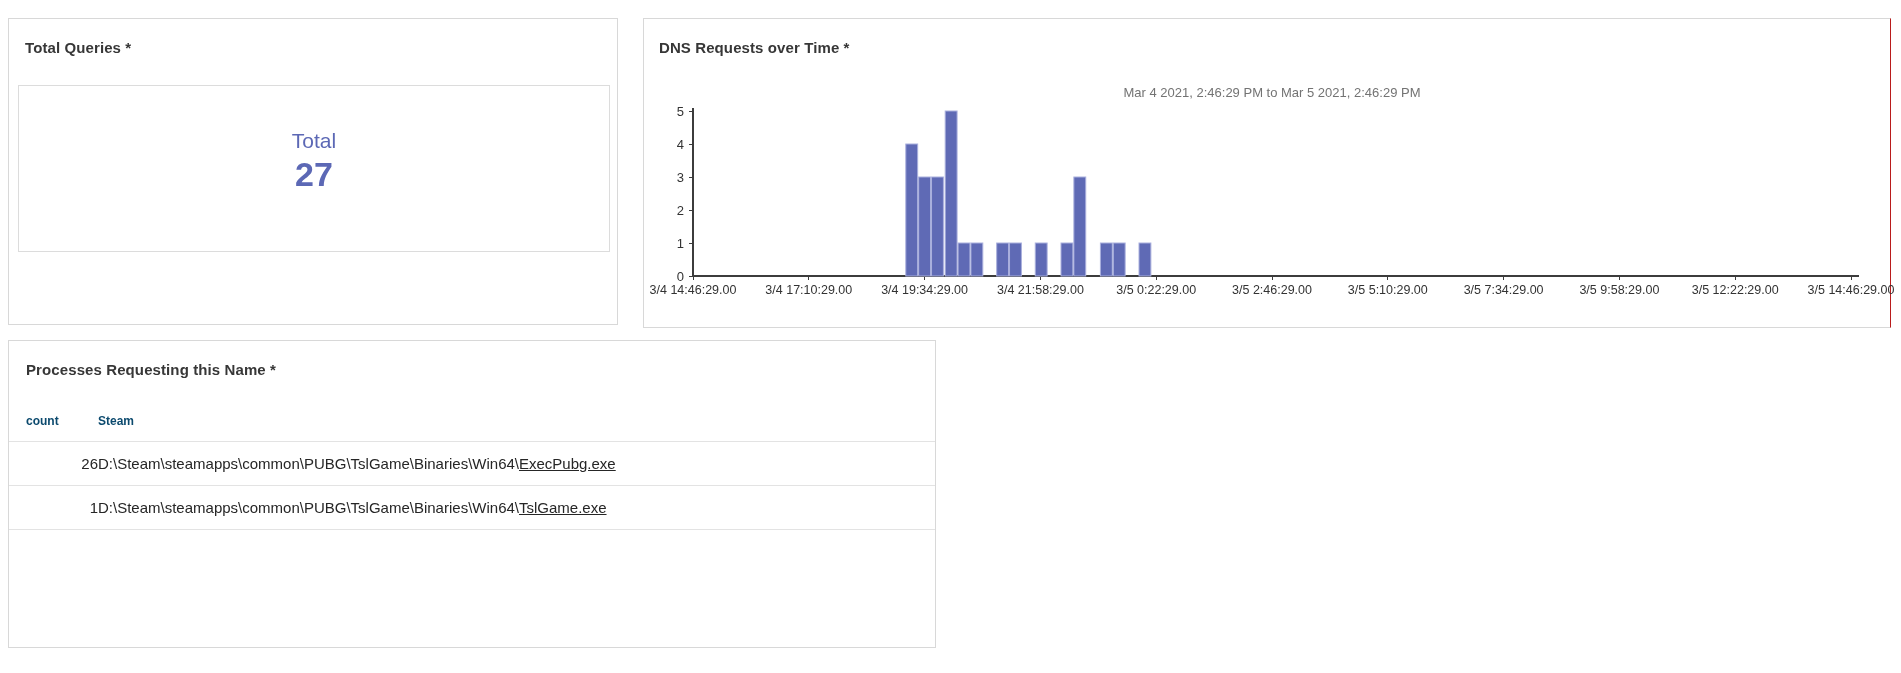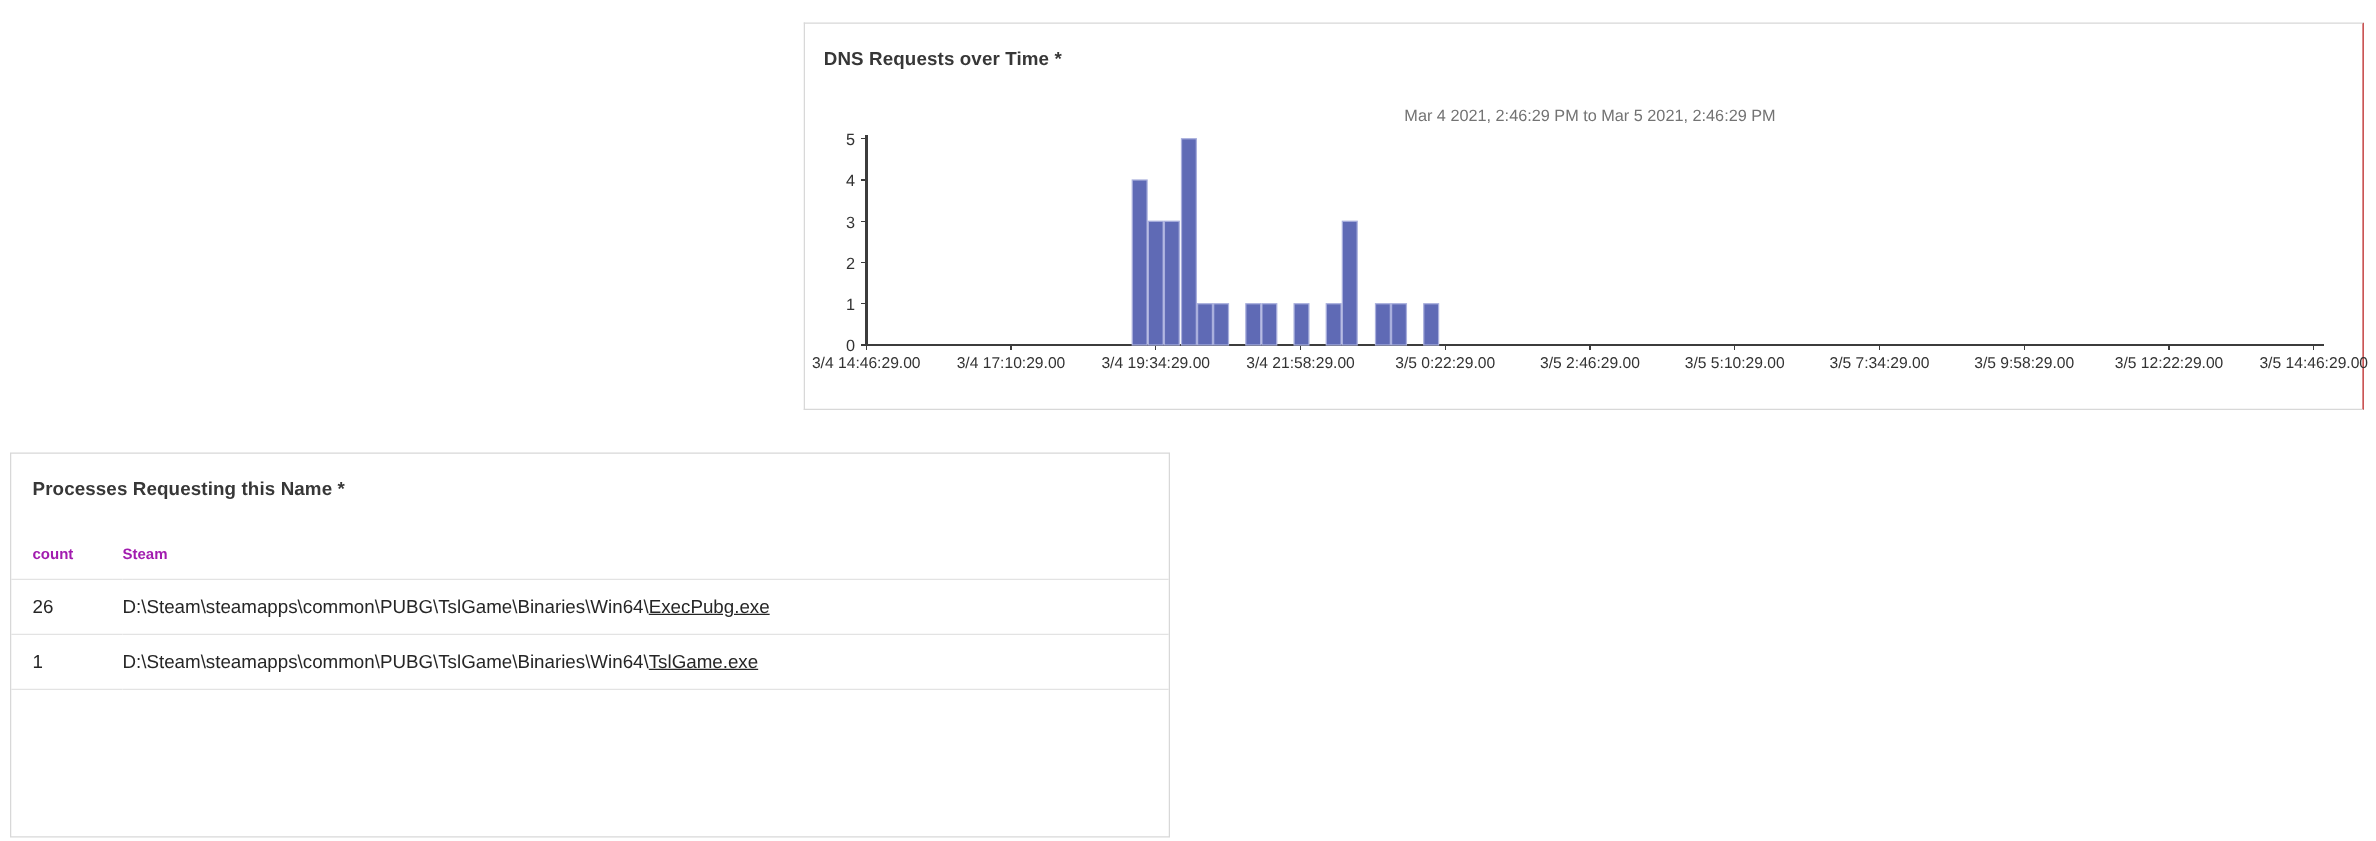--- a/index.html
+++ b/index.html
@@ -14,37 +14,46 @@
               display:flex;flex-direction:column;align-items:center;justify-content:center;}
   .metric-inner{transform:translateY(-8px);text-align:center;}
   .metric-label{font-size:21px;line-height:26px;}
   .metric-value{font-size:34px;font-weight:bold;line-height:40px;}
   
   #panel-dns{left:643px;top:18px;width:1248px;height:310px;border-right:1px solid #b91c1c;}
   .range-label{position:absolute;left:49px;top:66px;width:1158px;text-align:center;font-size:13px;
                color:#737373;white-space:nowrap;}
   #dns-chart{position:absolute;left:0;top:0;overflow:visible;}
   
-  #panel-processes{left:8px;top:362px;width:928px;height:308px;}
+  #panel-processes{left:8px;top:340px;width:928px;height:308px;}
   #panel-clients{left:962px;top:358px;width:929px;height:308px;}
   .data-table{position:absolute;left:0;top:60px;width:100%;border-collapse:collapse;table-layout:fixed;}
-  .data-table th{height:40px;font-size:12px;font-weight:bold;color:#a21caf;text-align:left;
+  .data-table th{height:40px;font-size:12px;font-weight:bold;color:#0c4a6e;text-align:left;
                  vertical-align:middle;border-bottom:1px solid #e3e3e3;padding:0;}
   .data-table td{height:43px;font-size:15px;color:#262626;vertical-align:middle;
                  border-bottom:1px solid #e3e3e3;padding:0;white-space:nowrap;overflow:hidden;}
-  .pad-l{padding-left:17px !important;}
+  .pad-l{padding-left:17px !important;text-align:right;}
   #panel-processes .col-count{width:89px;}
   #panel-clients  .col-count{width:257px;}
   .link-part{text-decoration:underline;cursor:pointer;}
 </style>
 </head>
 <body>
 
 <div id="canvas">
 
+  <div class="panel" id="panel-total">
+    <div class="panel-title">Total Queries *</div>
+    <div class="metric-box">
+      <div class="metric-inner">
+        <div class="metric-label accent" style="color: rgb(92, 104, 181);">Total</div>
+        <div class="metric-value accent" style="color: rgb(92, 104, 181);">27</div>
+      </div>
+    </div>
+  </div>
 
   <div class="panel" id="panel-dns">
     <div class="panel-title" style="left:15px;">DNS Requests over Time *</div>
     <div class="range-label">Mar 4 2021, 2:46:29 PM to Mar 5 2021, 2:46:29 PM</div>
     <svg id="dns-chart" width="1246" height="306">
         <line x1="49" y1="89" x2="49" y2="257" stroke="#3c3c3c" stroke-width="2" shape-rendering="crispEdges"></line>
         <line x1="45" y1="257" x2="49" y2="257" stroke="#3c3c3c" stroke-width="1" shape-rendering="crispEdges"></line>
         <text x="40" y="262" text-anchor="end" font-size="13" fill="#333333">0</text>
         <line x1="45" y1="224" x2="49" y2="224" stroke="#3c3c3c" stroke-width="1" shape-rendering="crispEdges"></line>
         <text x="40" y="229" text-anchor="end" font-size="13" fill="#333333">1</text>

